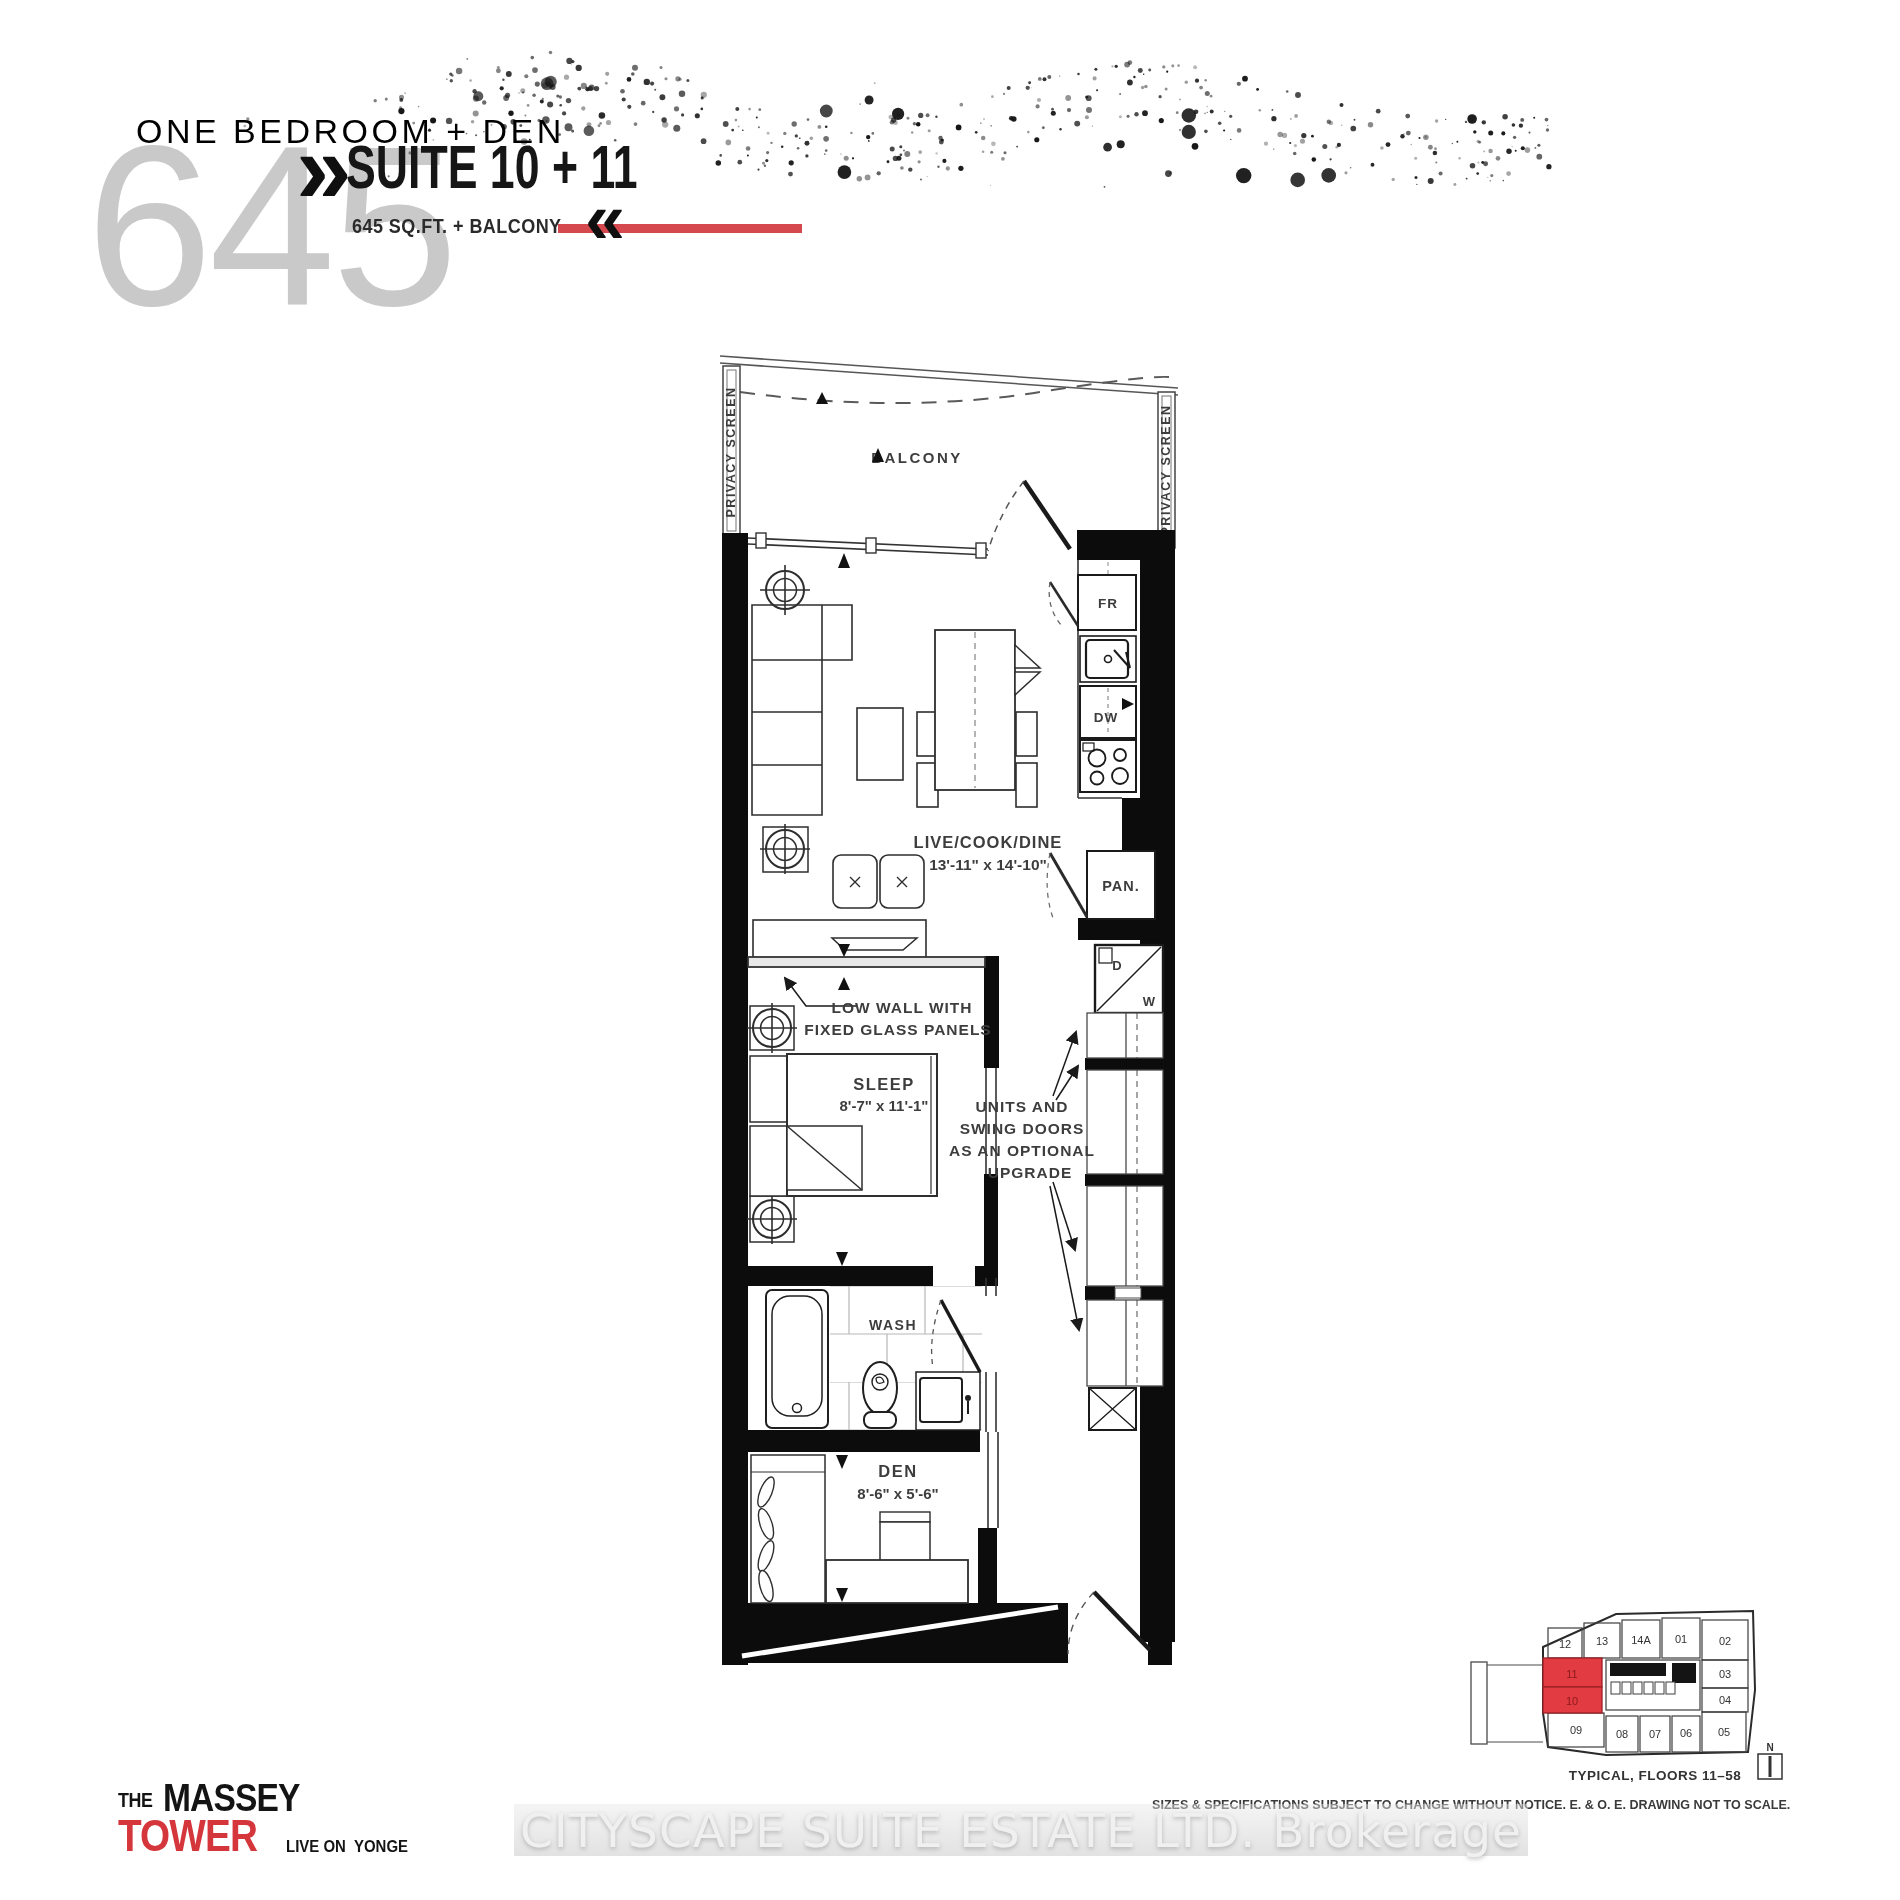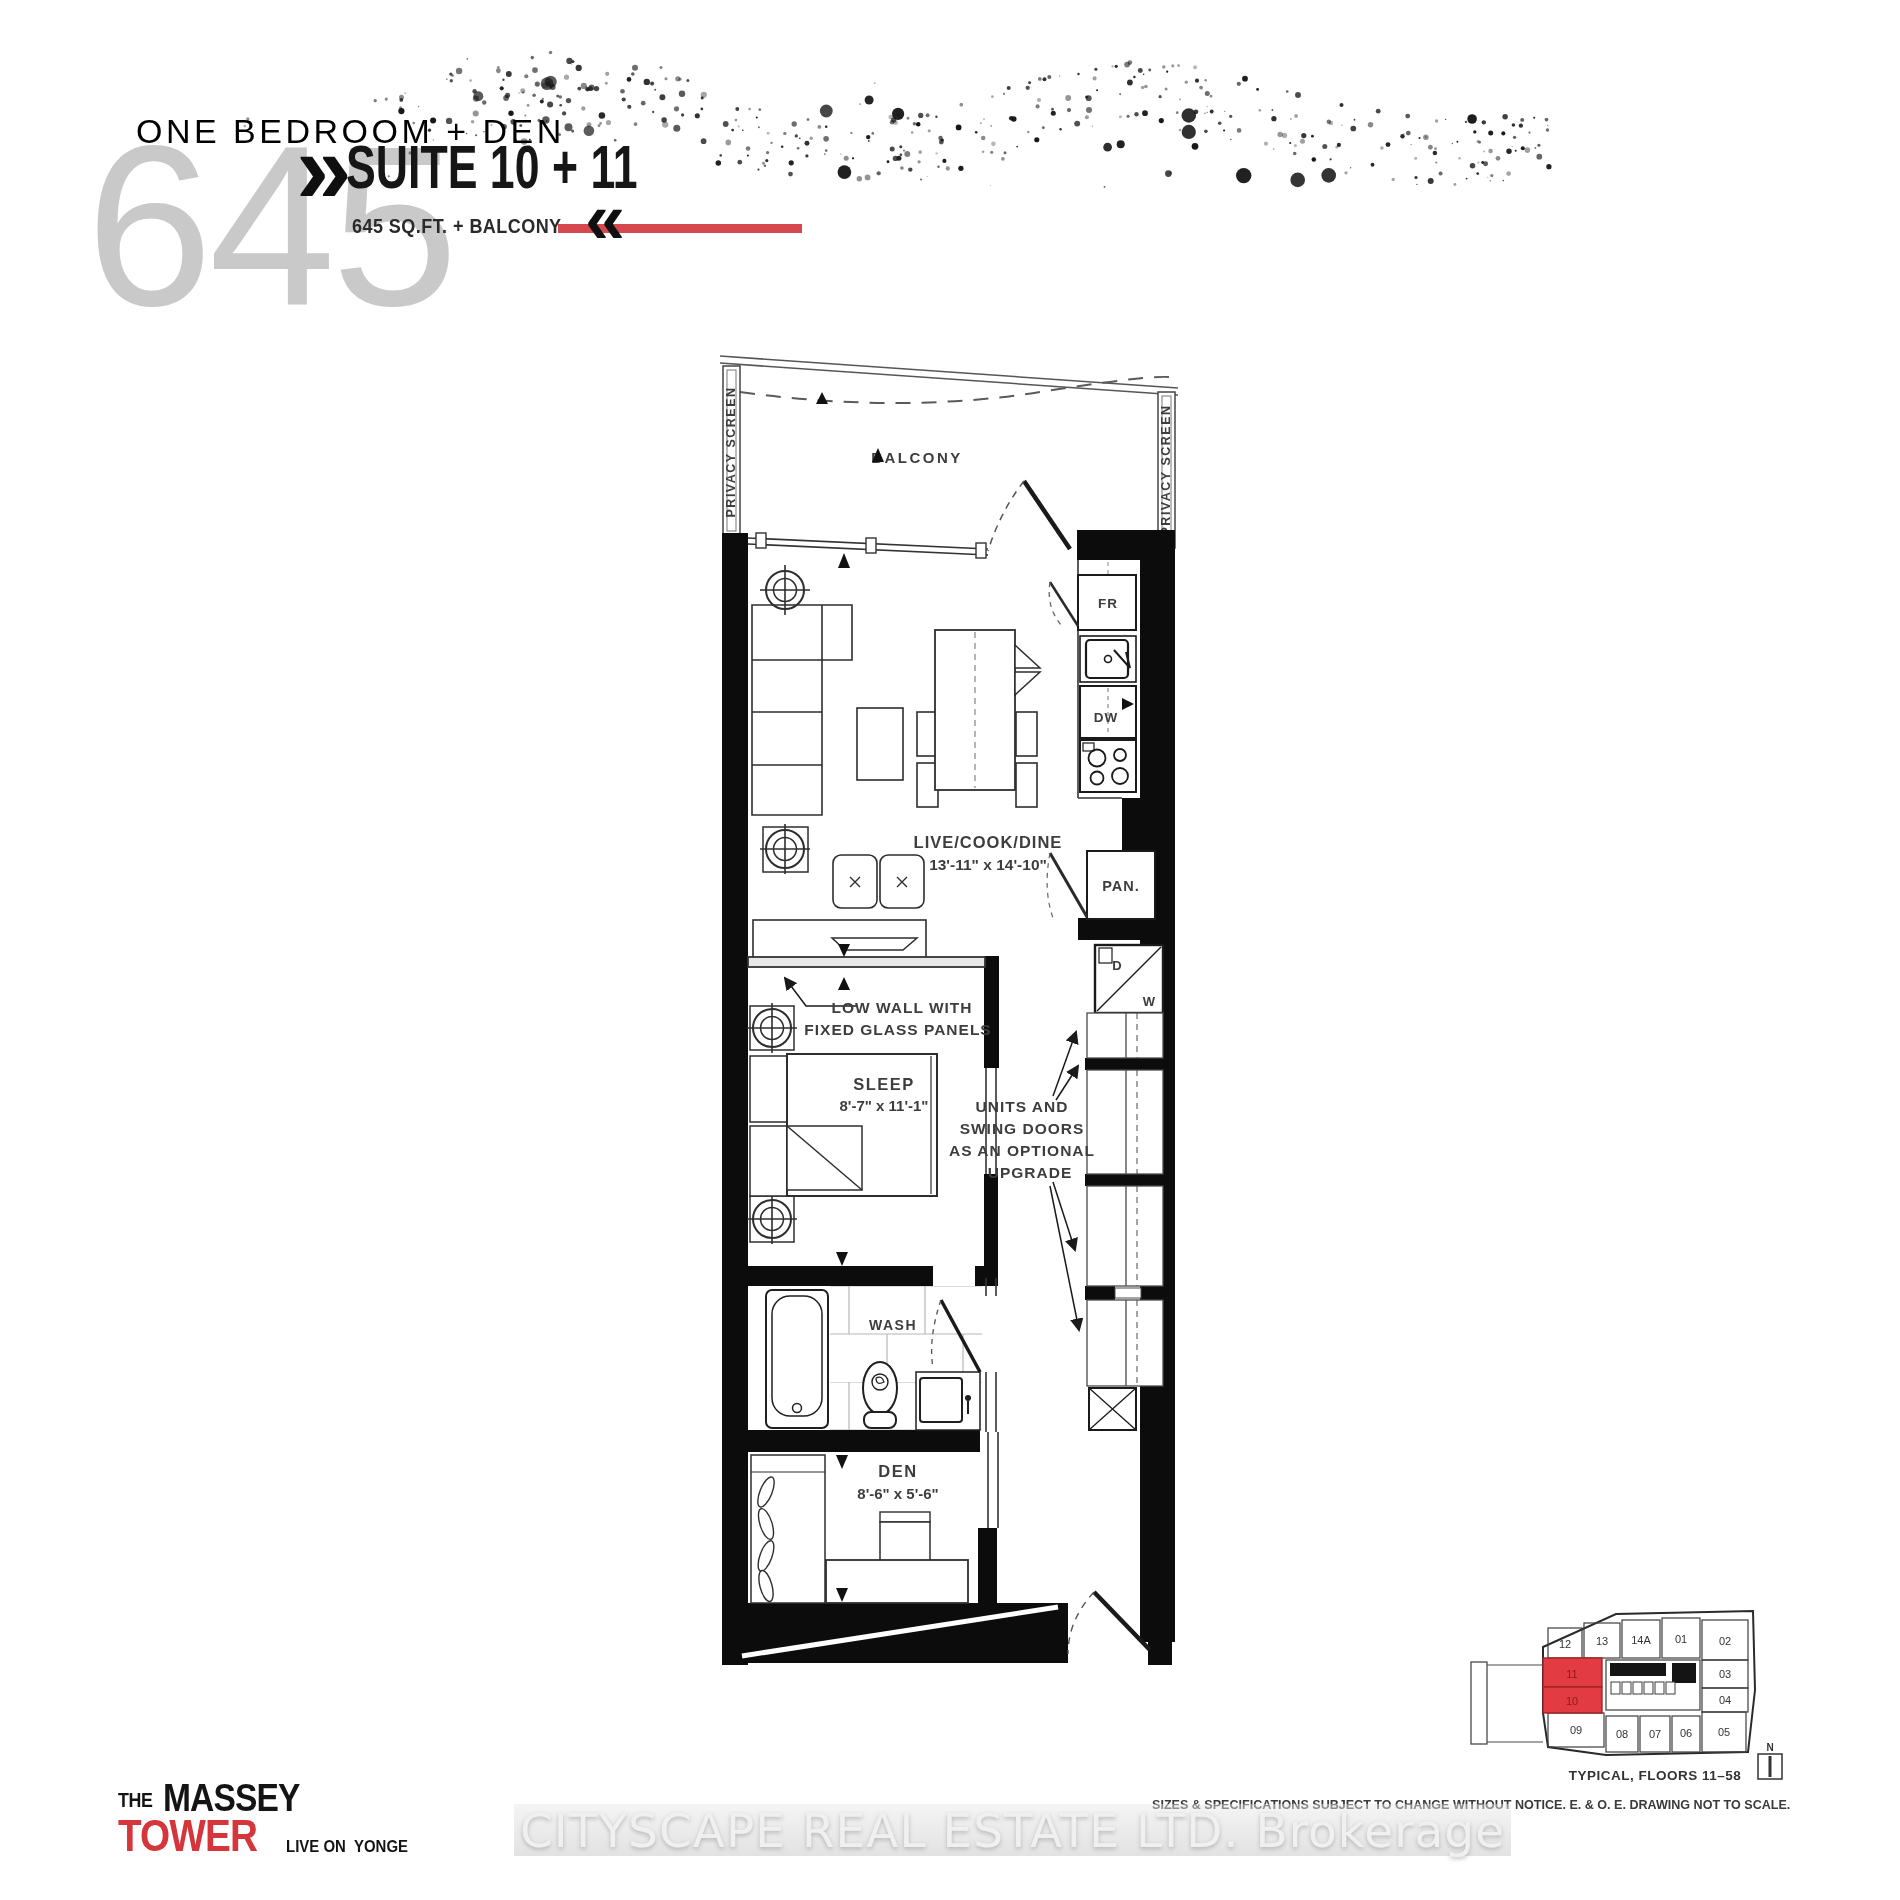--- a/index.html
+++ b/index.html
@@ -834,13 +834,13 @@
   <g>
     <text x="1770" y="1751" text-anchor="middle" font-size="10" font-weight="700" fill="#333">N</text>
     <rect x="1758" y="1754" width="24" height="25" fill="#fff" stroke="#333" stroke-width="1.5"></rect>
     <line x1="1770" y1="1756" x2="1770" y2="1777" stroke="#333" stroke-width="3"></line>
   </g>
 
   <text x="1655" y="1780" text-anchor="middle" font-size="13.5" font-weight="600" letter-spacing="0.5" fill="#333">TYPICAL, FLOORS 11–58</text>
 </svg>
 
 <div class="abs disclaimer">SIZES &amp; SPECIFICATIONS SUBJECT TO CHANGE WITHOUT NOTICE. E. &amp; O. E. DRAWING NOT TO SCALE.</div>
-<div class="abs watermark">CITYSCAPE REAL ESTATE LTD.  Brokerage</div>
+<div class="abs watermark">CITYSCAPE SUITE ESTATE LTD.  Brokerage</div>
 
 </body></html>

